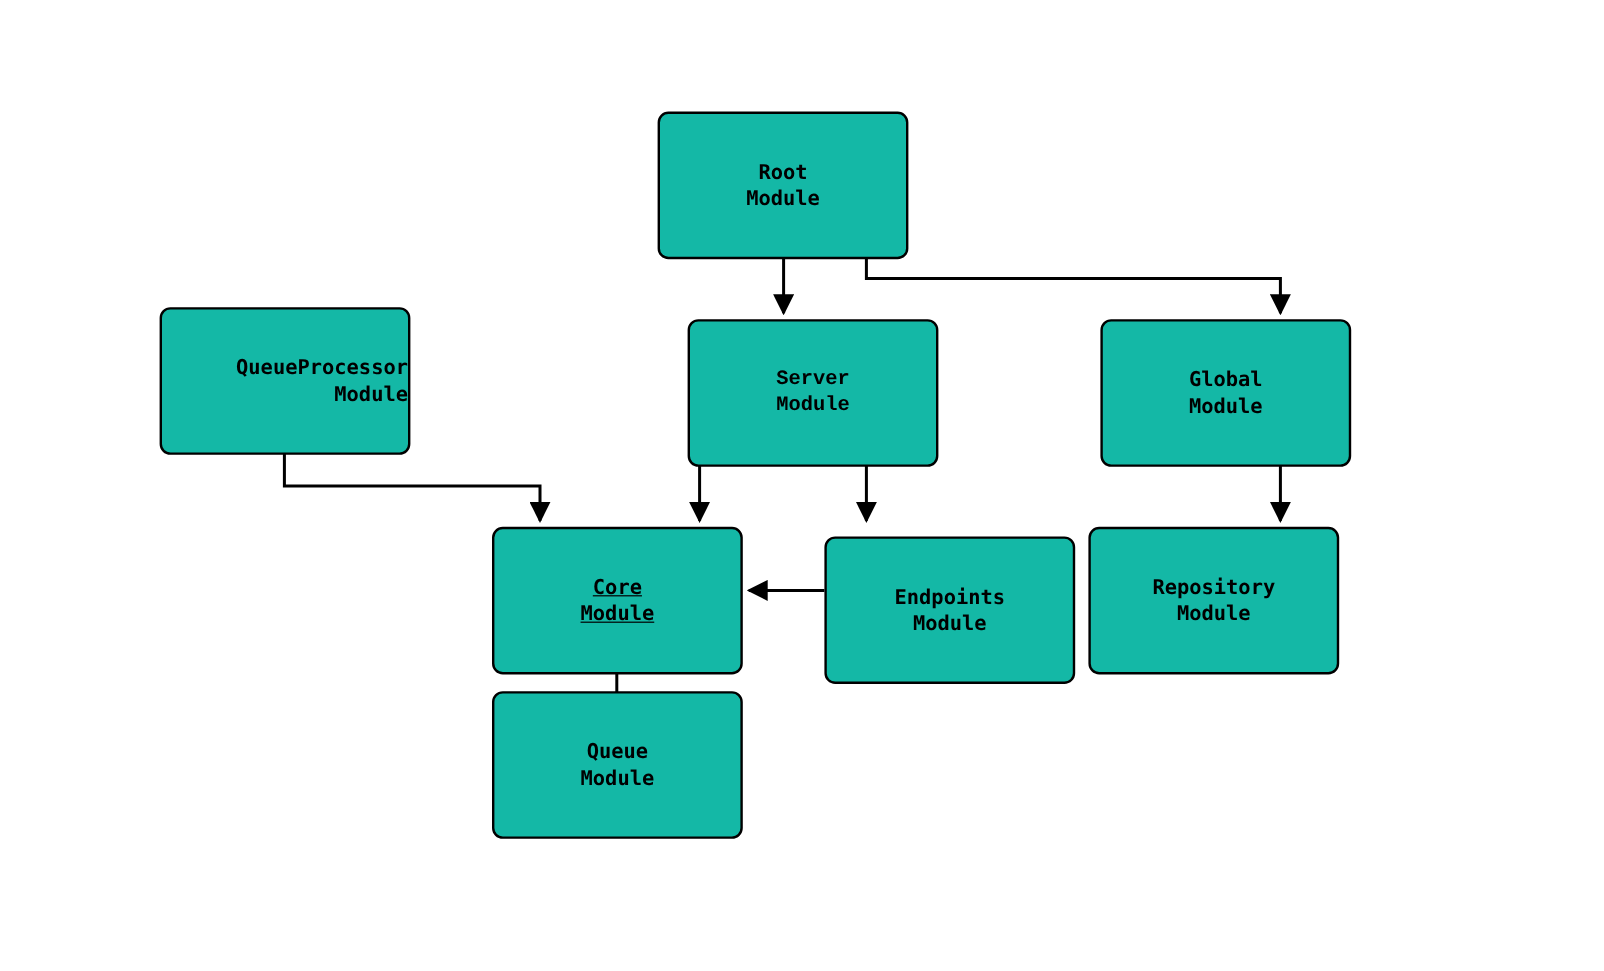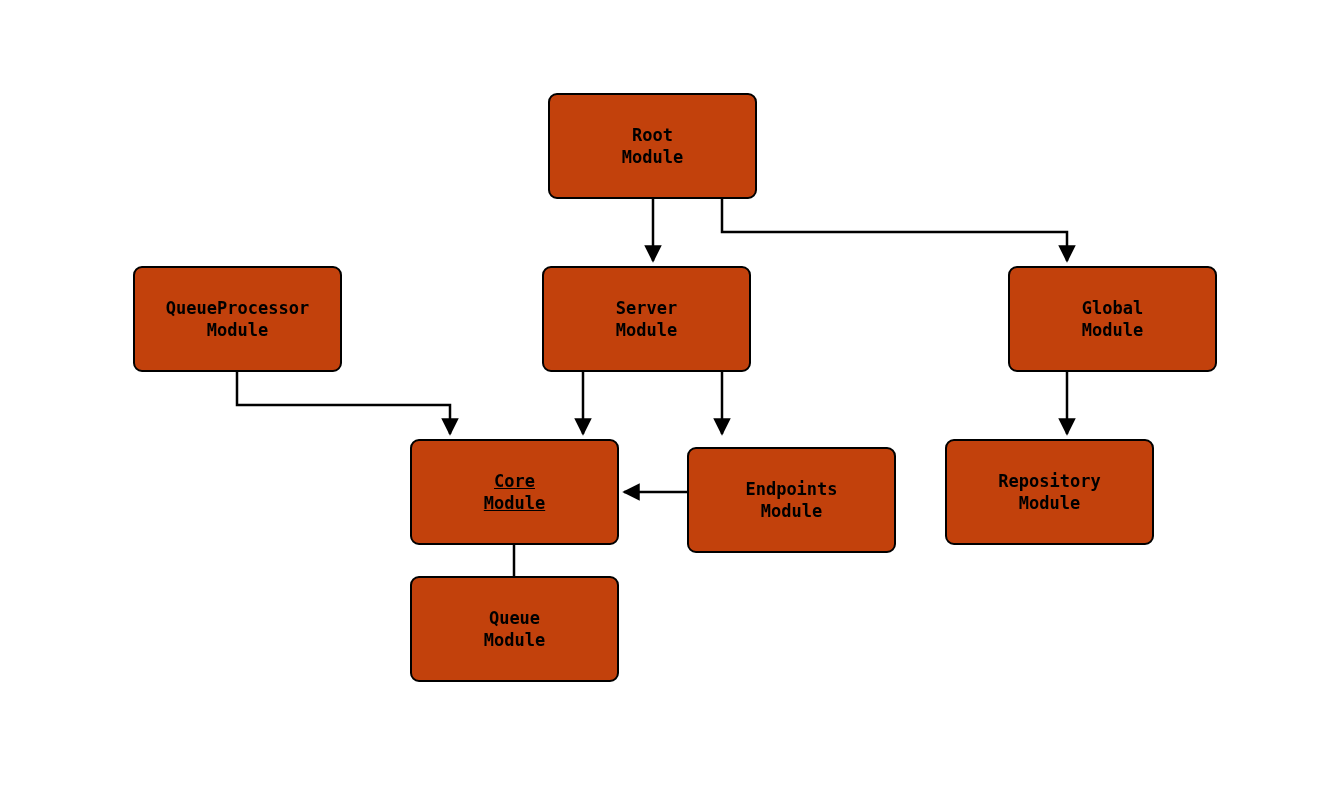--- a/index.html
+++ b/index.html
@@ -24,25 +24,25 @@
     height: 809px;
   }
   .edges path.edge {
     fill: none;
     stroke: #000000;
     stroke-width: 2.5;
   }
   .node {
     position: absolute;
     width: 209px;
-    height: 106px;
+    height: 123px;
     box-sizing: border-box;
     border: 2.5px solid #000000;
     border-radius: 9px;
-    background: #c2410c;
+    background: #14b8a6;
     display: flex;
     flex-direction: column;
     align-items: center;
     justify-content: center;
     font-weight: bold;
     font-size: 17px;
     line-height: 22px;
     color: #000000;
     text-align: center;
   }
@@ -66,46 +66,46 @@
     <path class="edge" marker-end="url(#arrow)" d="M687,492 L624,492"></path>
     <path class="edge" marker-end="url(#arrow)" d="M1067,371 L1067,434"></path>
     <path class="edge" marker-end="url(#arrow)" d="M514,544 L514,607"></path>
   </svg>
 
   <div class="node" style="left:548px; top:93px;">
     <span>Root</span>
     <span>Module</span>
   </div>
 
-  <div class="node" style="left:133px; top:266px;">
+  <div class="node" style="left:133px; top:256px;align-items:flex-end;">
     <span>QueueProcessor</span>
     <span>Module</span>
   </div>
 
-  <div class="node" style="left:542px; top:266px;">
+  <div class="node" style="left:573px; top:266px;font-family:Liberation Mono, monospace;">
     <span>Server</span>
     <span>Module</span>
   </div>
 
-  <div class="node" style="left:1008px; top:266px;">
+  <div class="node" style="left:917px; top:266px;">
     <span>Global</span>
     <span>Module</span>
   </div>
 
   <div class="node" style="left:410px; top:439px;text-decoration:underline;">
     <span>Core</span>
     <span>Module</span>
   </div>
 
   <div class="node" style="left:687px; top:447px;">
     <span>Endpoints</span>
     <span>Module</span>
   </div>
 
-  <div class="node" style="left:945px; top:439px;">
+  <div class="node" style="left:907px; top:439px;">
     <span>Repository</span>
     <span>Module</span>
   </div>
 
   <div class="node" style="left:410px; top:576px;">
     <span>Queue</span>
     <span>Module</span>
   </div>
 
 </div>

